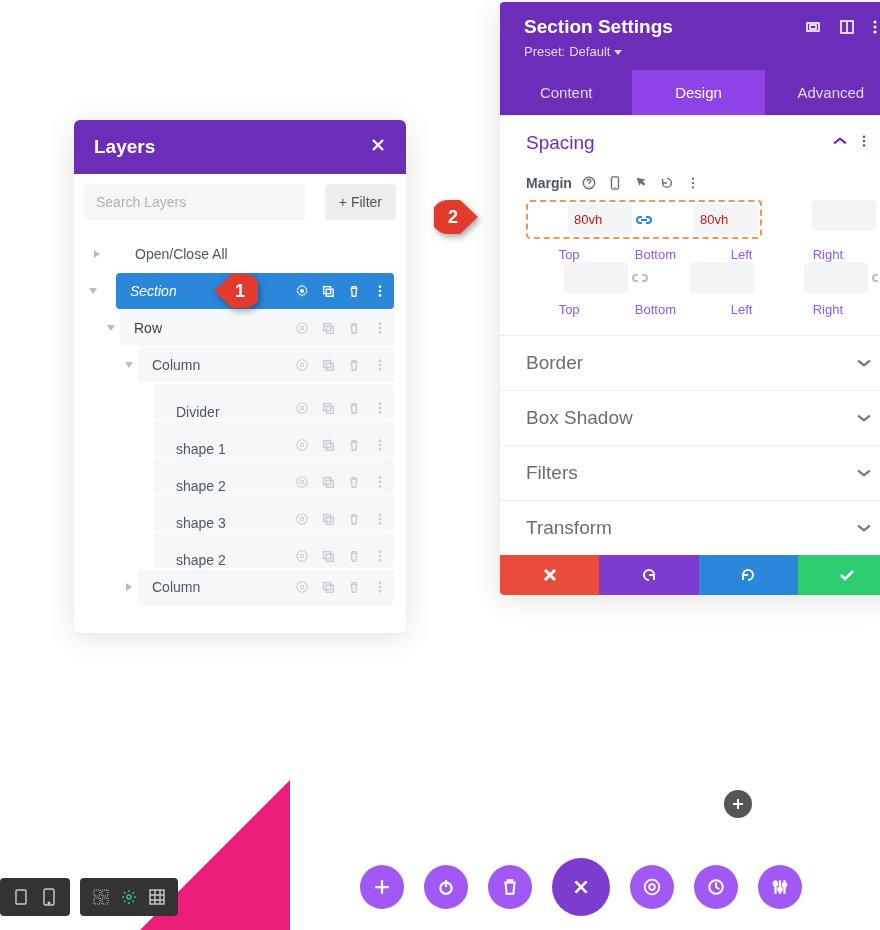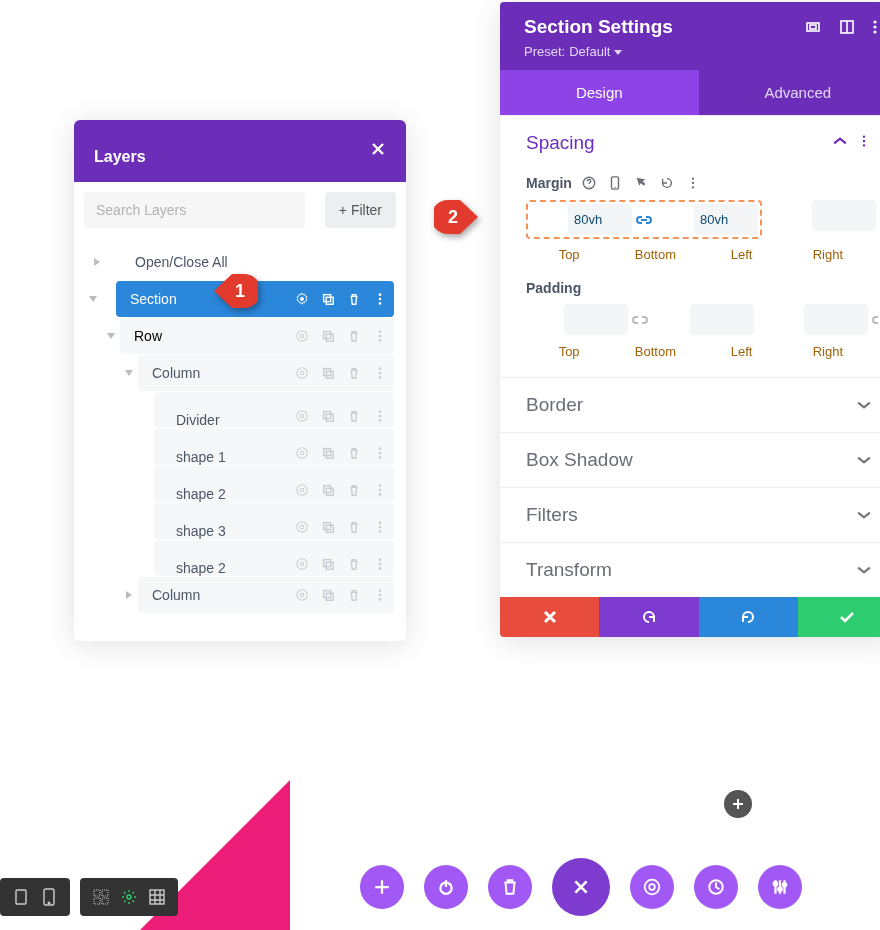--- a/index.html
+++ b/index.html
@@ -1,39 +1,39 @@
 <!DOCTYPE html>
 <html><head>
 <meta charset="utf-8">
 <style>
 * { box-sizing: border-box; margin: 0; padding: 0; font-family: -apple-system, BlinkMacSystemFont, "Segoe UI", Helvetica, Arial, sans-serif; }
 body { width: 880px; height: 930px; background: #fff; position: relative; }
 
 
 .layers-panel { position: absolute; left: 74px; top: 120px; width: 332px; background: #fff; border-radius: 6px; box-shadow: 0 4px 30px rgba(0,0,0,0.12); overflow: hidden; }
 .layers-header { background: #6c2eb9; color: #fff; padding: 16px 20px; display: flex; justify-content: space-between; align-items: center; }
-.layers-header h2 { font-size: 16px; font-weight: 600; margin-top: 12px; }
+.layers-header h2 { font-size: 19px; font-weight: 600; }
 .layers-close { color: #fff; cursor: pointer; }
 .layers-toolbar { display: flex; padding: 10px 10px 8px 10px; gap: 20px; }
 .layers-search { flex: 1; border: none; background: #f6f6f7; border-radius: 4px; padding: 10px 12px; font-size: 14px; color: #888; }
 .layers-search::placeholder { color: #b2b2b2; }
 .layers-filter-btn { background: #eceef0; border: none; border-radius: 4px; padding: 0 14px; font-size: 14px; color: #555; cursor: pointer; display: flex; align-items: center; gap: 4px; }
 .tree { padding: 8px 12px 28px 12px; }
 .tree-row { display: flex; align-items: center; height: 36px; font-size: 14px; color: #4c5766; }
 .tree-toggle { width: 18px; display: flex; justify-content: center; color: #bcbcbc; cursor: pointer; }
 .tree-toggle svg { width: 8px; height: 8px; }
 .tree-label { flex: 1; padding-left: 4px; }
 .tree-actions { display: flex; gap: 2px; align-items: center; }
 .tree-actions span { width: 24px; height: 24px; display: inline-flex; align-items: center; justify-content: center; color: #b5b9bf; cursor: pointer; }
 .tree-actions svg { width: 14px; height: 14px; }
 .row-opencloseall { padding-left: 2px; gap: 25px; }
 .row-section { background: #2b87da; color: #fff; border-radius: 4px; padding: 0 2px 0 10px; margin-left: 14px; }
 .row-section .tree-actions span { color: #fff; }
 .row-row { background: #f6f7f9; border-radius: 4px; padding: 0 2px 0 10px; margin-left: 32px; margin-top: 0; }
-.row-row .tree-label { color: #000000; font-weight: 500; }
+.row-row .tree-label { color: #404040; font-weight: 500; }
 .row-row .tree-actions span { color: #c8ccd2; }
 .row-column, .row-column2 { background: #f6f7f9; border-radius: 4px; padding: 0 2px 0 10px; margin-left: 50px; }
 .row-column .tree-actions span, .row-column2 .tree-actions span, .row-module .tree-actions span { color: #c8ccd2; }
 .row-module { background: #f6f7f9; border-radius: 4px; padding: 0 2px 0 18px; margin-left: 68px; align-items: flex-end; }
 .tree > div + div { margin-top: 1px; }
 
 
 .settings-panel { position: absolute; left: 500px; top: 2px; width: 397px; background: #fff; box-shadow: 0 4px 30px rgba(0,0,0,0.12); border-radius: 4px; overflow: hidden; }
 .settings-header { background: #6c2eb9; color: #fff; padding: 14px 20px 10px 24px; }
 .settings-title-row { display: flex; justify-content: space-between; align-items: center; }
@@ -55,26 +55,26 @@
 .sh-icons svg { width: 14px; height: 14px; }
 .chev-down { color: #777; }
 .spacing-body { padding: 0 26px 18px 26px; }
 .label-row { display: flex; align-items: center; gap: 8px; margin-bottom: 8px; margin-top: 4px; }
 .label-row .lbl { font-size: 14px; color: #4c5766; font-weight: 600; }
 .label-row .ico { color: #6b6e76; cursor: pointer; display: inline-flex; width: 18px; height: 18px; align-items: center; justify-content: center; }
 .label-row .ico svg { width: 14px; height: 14px; }
 .fields { display: flex; gap: 0; align-items: flex-start; }
 .field-pair { display: flex; flex-direction: column; align-items: center; flex: 1; }
 .pair-inputs { display: flex; align-items: center; gap: 4px; background: transparent; }
-.pair-inputs input { width: 64px; border: none; background: #f4f5f7; border-radius: 4px; padding: 8px 6px; font-size: 13px; color: #0c4a6e; text-align: left; margin-left: 38px; }
+.pair-inputs input { width: 64px; border: none; background: #f4f5f7; border-radius: 4px; padding: 8px 6px; font-size: 13px; color: #b91c1c; text-align: left; margin-left: 38px; }
 .pair-inputs .link-ic { color: #2b87da; display: inline-flex; }
 .pair-inputs .link-ic.off { color: #bcbcbc; }
 .sep { width: 1px; height: 28px; background: #e5e5e5; margin: 0 6px; align-self: flex-start; margin-top: 4px; }
 .sub-labels { display: flex; margin-top: 8px; }
-.sub-labels span { flex: 1; text-align: center; font-size: 13px; color: #a16207; font-weight: 500; }
+.sub-labels span { flex: 1; text-align: center; font-size: 13px; color: #8b5cf6; font-weight: 500; }
 .highlight-box { border: 2px dashed #f3945a; border-radius: 4px; padding: 2px 2px; }
 
 
 .settings-footer { display: flex; }
 .settings-footer button { flex: 1; border: none; height: 40px; cursor: pointer; color: #fff; display: flex; align-items: center; justify-content: center; }
 .btn-cancel { background: #e74c3c; }
 .btn-undo { background: #7e3bd0; }
 .btn-redo { background: #2b87da; }
 .btn-save { background: #2ecc71; }
 
@@ -123,21 +123,21 @@
   <div class="tree">
     <div class="tree-row row-opencloseall">
       <span class="tree-toggle">
           <svg viewBox="0 0 8 8" fill="currentColor">
             <polygon points="1,0 7,4 1,8"></polygon>
           </svg>
         </span>
       <span class="tree-label">Open/Close All</span>
     </div>
 
-    <div style="display:flex;align-items:center;">
+    <div style="display:flex;align-items:center;font-style:italic;">
       <span class="tree-toggle" style="color:#bcbcbc;margin-left:-2px;">
           <svg viewBox="0 0 8 8" fill="currentColor">
             <polygon points="0,1 8,1 4,7"></polygon>
           </svg>
         </span>
       <div class="tree-row row-section" style="flex:1;">
         <span class="tree-label">Section</span>
         <span class="tree-actions">
           <span>
               <svg viewBox="0 0 16 16" fill="currentColor">
@@ -454,20 +454,21 @@
     </div>
     <div class="preset">
       <span>Preset:</span>
       <span>Default</span>
       <svg width="8" height="8" viewBox="0 0 8 8" fill="currentColor">
           <polygon points="0,2 8,2 4,7"></polygon>
         </svg>
     </div>
   </div>
   <div class="tabs">
+    <div class="tab">Content</div>
     <div class="tab active">Design</div>
     <div class="tab">Advanced</div>
   </div>
   <div class="panel-body">
     <div class="scroll-indicator"></div>
     <div class="section-block">
       <div class="section-head open">
         <span class="sh-title">Spacing</span>
         <span class="sh-icons">
           <span><svg viewBox="0 0 12 8" fill="none" stroke="currentColor" stroke-width="2">
@@ -538,23 +539,20 @@
             </div>
           </div>
         </div>
         <div class="sub-labels">
           <span>Top</span>
           <span>Bottom</span>
           <span>Left</span>
           <span>Right</span>
         </div>
 
-        <div class="label-row" style="margin-top:18px;">
-          <span class="lbl">Padding</span>
-        </div>
         <div class="fields">
           <div class="field-pair">
             <div class="pair-inputs">
               <input value="" style="">
               <span class="link-ic off">
                   <svg width="16" height="12" viewBox="0 0 16 12" fill="none" stroke="currentColor" stroke-width="2">
                     <path d="M6 6H4a3 3 0 010-6h2M10 0h2a3 3 0 010 6h-2" transform="translate(0 3)"></path>
                   </svg>
                 </span>
               <input value="" style="">

